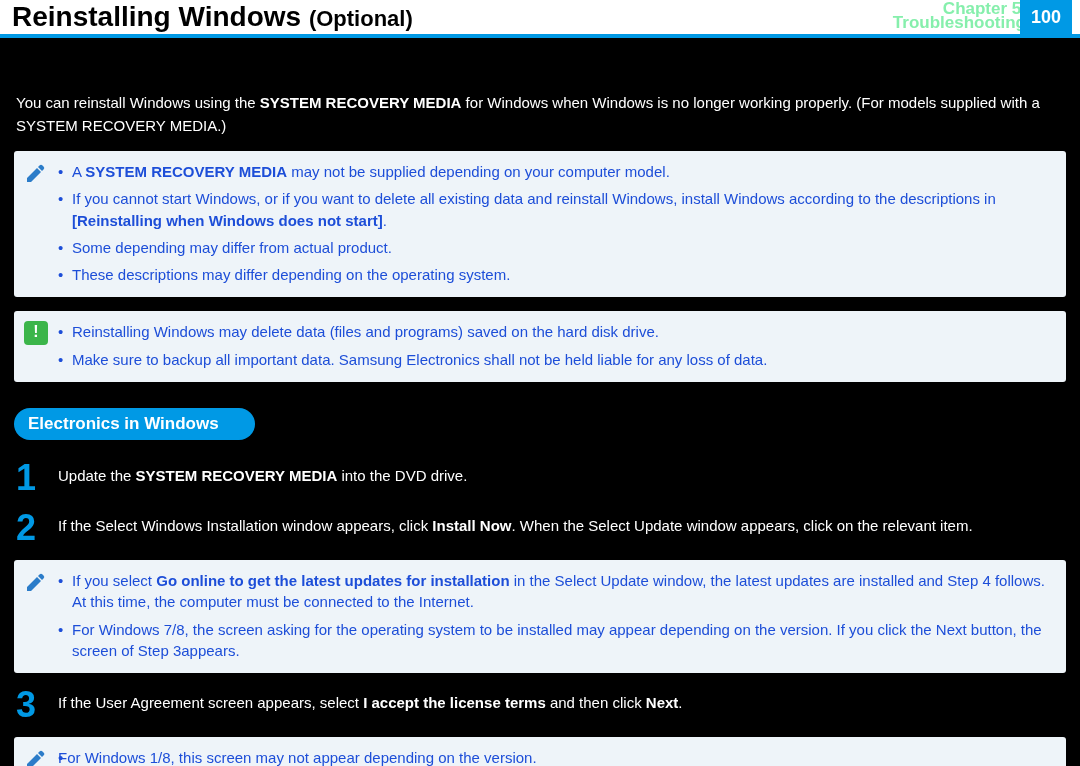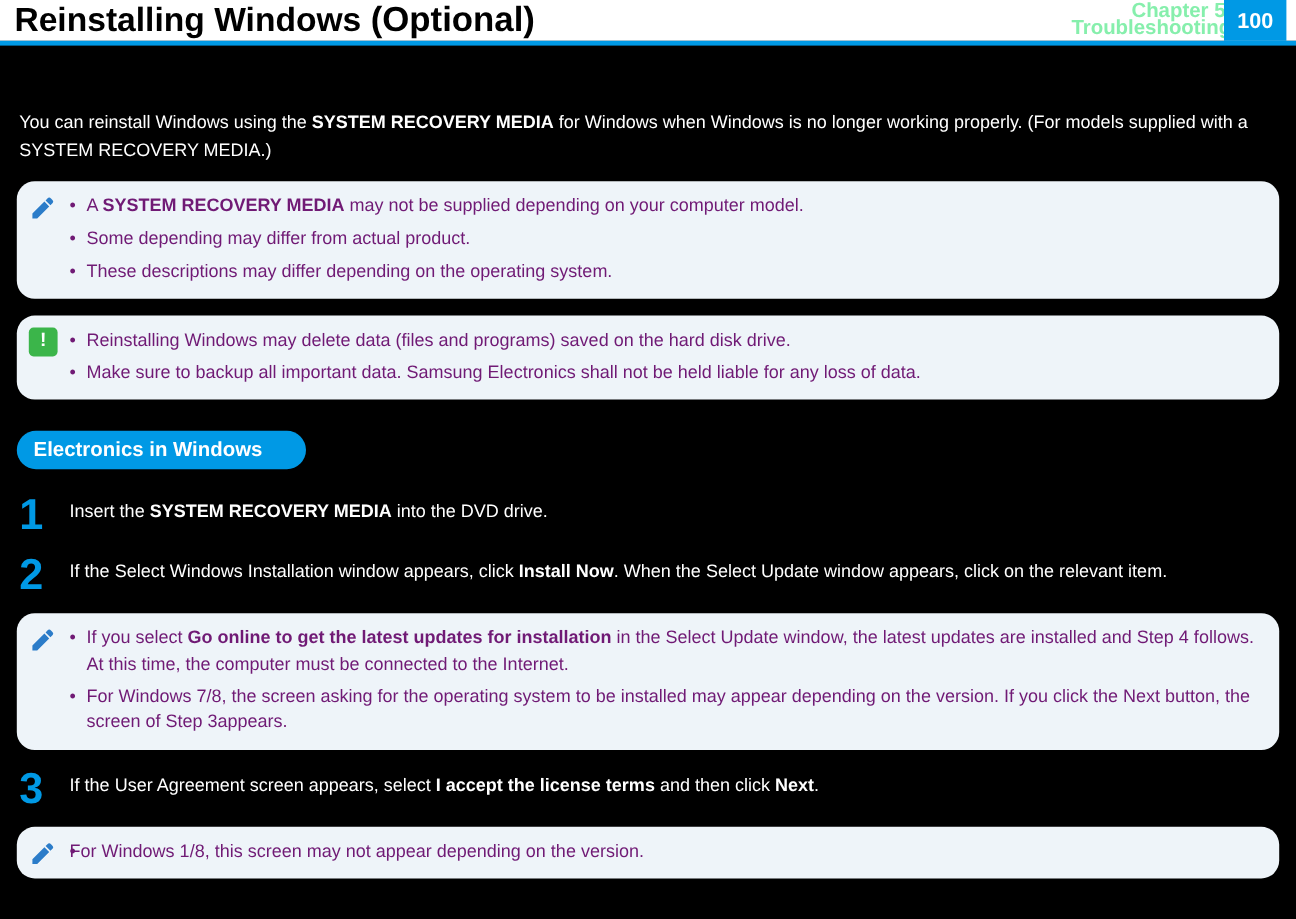--- a/index.html
+++ b/index.html
@@ -14,35 +14,35 @@
   .header-white {
     position: absolute; left:0; right:0; top:0; height:34px; background:#fff;
   }
   .header-underline {
     position:absolute; left:0; right:0; top:34px; height:4px; background:#0099e5;
   }
   .title {
     position:absolute; left:12px; top:0px; font-size:28px; font-weight:800; color:#000;
     line-height:34px;
   }
-  .title-sub { font-size:29px; font-weight:600; }
+  .title-sub { font-size:22px; font-weight:600; }
   .chapter {
     position:absolute; right:54px; top:2px; text-align:right; font-size:17px; font-weight:700; color:#86efac; line-height:14px;
   }
   .pagenum {
     position:absolute; right:8px; top:0; width:52px; height:34px; background:#0099e5; color:#fff; text-align:center; line-height:34px; font-size:18px; font-weight:600;
   }
 
   .cols { display:flex; padding:50px 14px 0 14px; gap:12px;flex-direction:column; }
   .col { flex:1 1 50%; min-width:0; }
 
   .intro { font-size:15px; line-height:1.5; padding:0 2px 14px; }
 
   .notebox {
-    background:#eef4f9; color:#701a75; border-radius:15px; padding:10px 12px 12px 44px;
+    background:#eef4f9; color:#1d4ed8; border-radius:3px; padding:10px 12px 12px 44px;
     position:relative; font-size:15px; line-height:1.42; margin-bottom:14px;
   }
   .notebox .note-icon {
     position:absolute; left:10px; top:10px; width:24px; height:24px;
   }
   .notebox ul { list-style:none; }
   .notebox li { position:relative; padding-left:14px; margin-bottom:6px; }
   .notebox li:last-child { margin-bottom:0; }
   .notebox li::before { content:"•"; position:absolute; left:0; top:0; }
 
@@ -90,20 +90,23 @@
       <div class="notebox">
         <span class="note-icon pencil-icon">
           <svg viewBox="0 0 24 24">
               <path d="M3 17l10-10 4 4-10 10H3v-4zM14 6l1.5-1.5a2 2 0 0 1 3 0l1 1a2 2 0 0 1 0 3L18 10l-4-4z"></path>
             </svg>
         </span>
         <ul>
           <li>
             <span>A </span><b>SYSTEM RECOVERY MEDIA</b><span> may not be supplied depending on your computer model.</span>
           </li>
+          <li>
+            <span>If you cannot start Windows, or if you want to delete all existing data and reinstall Windows, install Windows according to the descriptions in </span><b>[Reinstalling when Windows does not start]</b><span>.</span>
+          </li>
           <li>Some depending may differ from actual product.</li>
           <li>These descriptions may differ depending on the operating system.</li>
         </ul>
       </div>
 
       <div class="notebox">
         <span class="note-icon warn-icon"></span>
         <ul>
           <li>Reinstalling Windows may delete data (files and programs) saved on the hard disk drive.</li>
           <li>Make sure to backup all important data. Samsung Electronics shall not be held liable for any loss of data.</li>
@@ -112,21 +115,21 @@
 
     </div>
 
     <div class="col">
 
       <div class="section-pill">Electronics in Windows</div>
 
       <div class="step">
         <div class="num">1</div>
         <div class="body">
-          <span>Insert the </span><b>SYSTEM RECOVERY MEDIA</b><span> into the DVD drive.</span>
+          <span>Update the </span><b>SYSTEM RECOVERY MEDIA</b><span> into the DVD drive.</span>
         </div>
       </div>
 
       <div class="step">
         <div class="num">2</div>
         <div class="body">
           <span>If the Select Windows Installation window appears, click </span><b>Install Now</b><span>. When the Select Update window appears, click on the relevant item.</span>
         </div>
       </div>
 

